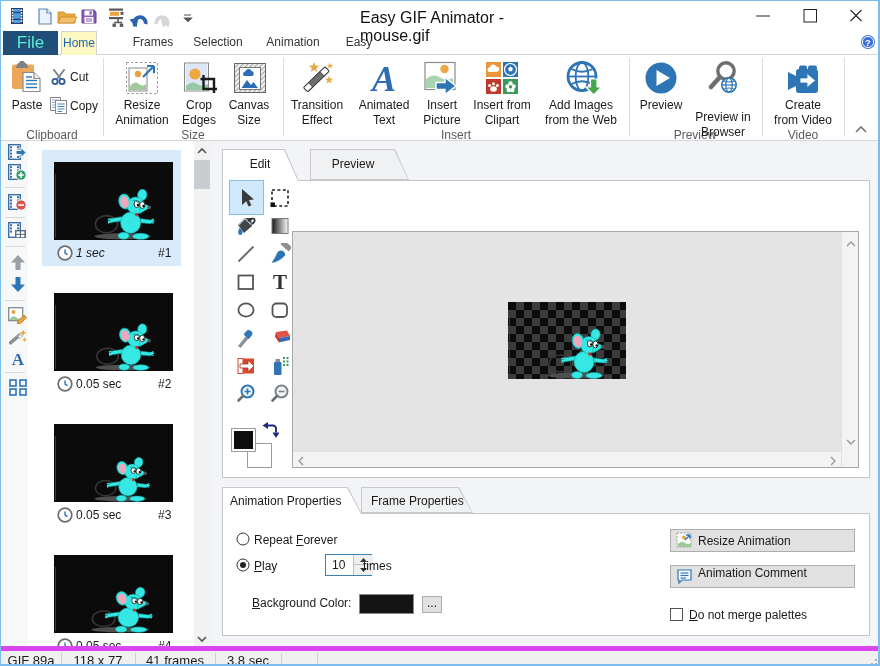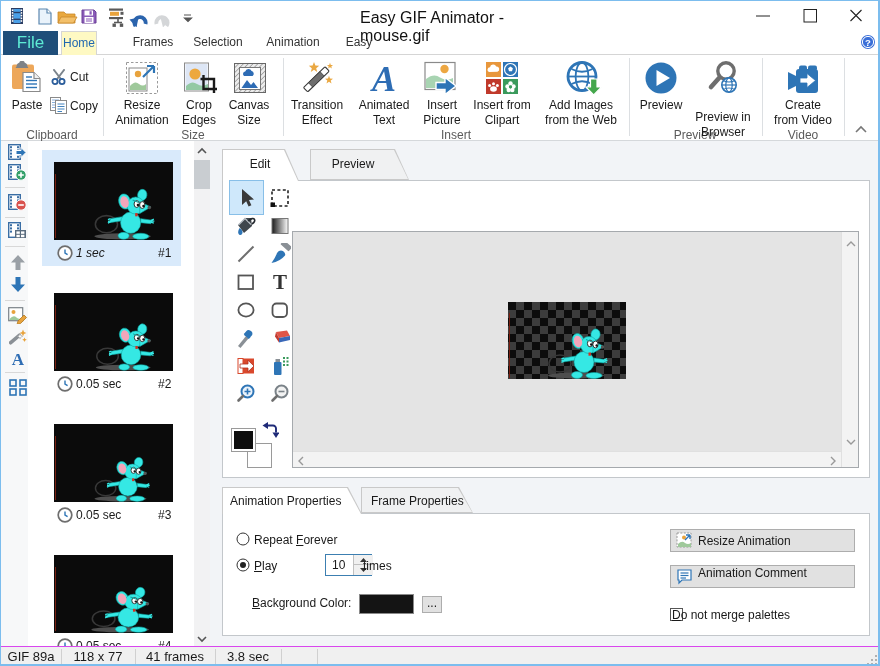--- a/index.html
+++ b/index.html
@@ -673,23 +673,23 @@
 <div class="abs" style="left:698px; top:534px;">Resize Animation</div>
 <div class="abs btn" style="left:670px; top:565px; width:185px; height:23px;"></div>
 <svg class="abs" style="left:676px; top:568px;" width="17" height="17" viewBox="0 0 17 17">
   <path d="M2 2 h13 v10 h-9 l-3 3 v-3 h-1 z" fill="#fff" stroke="#2e75b6" stroke-width="1.2"></path>
   <line x1="4.5" y1="5" x2="12.5" y2="5" stroke="#2e75b6" stroke-width="1.2"></line>
   <line x1="4.5" y1="7.5" x2="12.5" y2="7.5" stroke="#2e75b6" stroke-width="1.2"></line>
   <line x1="4.5" y1="10" x2="10" y2="10" stroke="#2e75b6" stroke-width="1.2"></line>
 </svg>
 <div class="abs" style="left:698px; top:566px;">Animation Comment</div>
 <div class="abs" style="left:670px; top:608px; width:13px; height:13px; background:#fff; border:1px solid #555;"></div>
-<div class="abs" style="left:672px; top:608px;"><span class="u">D</span>o not merge palettes</div>
-
-<div class="abs" style="left:1px; top:646px; width:877px; height:18px; background:#f0f0f0; border-top:1px solid #d946ef; font-size:13px;">
+<div class="abs" style="left:689px; top:608px;"><span class="u">D</span>o not merge palettes</div>
+
+<div class="abs" style="left:1px; top:646px; width:877px; height:18px; background:#f0f0f0; border-top:5px solid #d946ef; font-size:13px;">
   <div class="abs" style="left:0; top:2px; width:60px; text-align:center;">GIF 89a</div>
   <div class="abs" style="left:60px; top:2px; width:74px; text-align:center;">118 x 77</div>
   <div class="abs" style="left:134px; top:2px; width:80px; text-align:center;">41 frames</div>
   <div class="abs" style="left:214px; top:2px; width:66px; text-align:center;">3.8 sec</div>
   <div class="abs" style="left:60px; top:2px; width:1px; height:15px; background:#d0d0d0;"></div>
   <div class="abs" style="left:134px; top:2px; width:1px; height:15px; background:#d0d0d0;"></div>
   <div class="abs" style="left:214px; top:2px; width:1px; height:15px; background:#d0d0d0;"></div>
   <div class="abs" style="left:280px; top:2px; width:1px; height:15px; background:#d0d0d0;"></div>
   <div class="abs" style="left:316px; top:2px; width:1px; height:15px; background:#d0d0d0;"></div>
   <svg class="abs" style="left:866px; top:8px;" width="12" height="12" viewBox="0 0 12 12">

